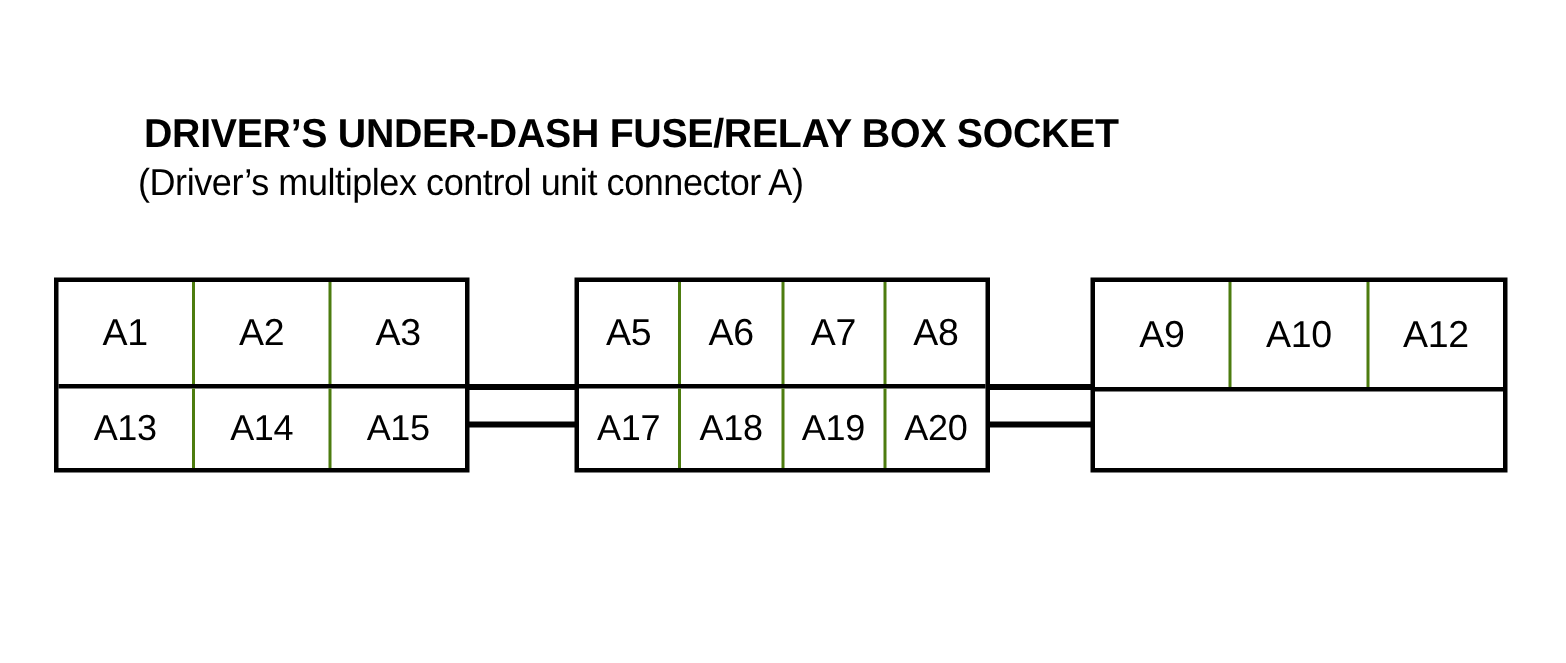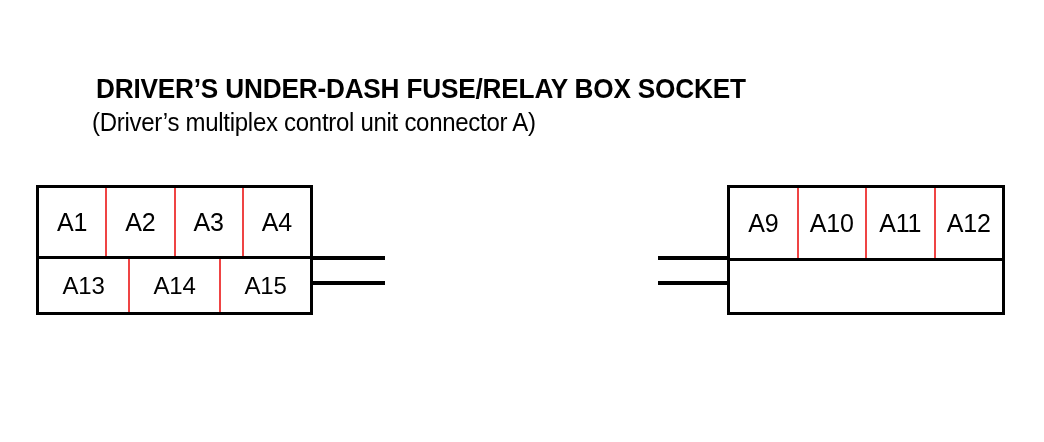--- a/index.html
+++ b/index.html
@@ -68,21 +68,21 @@
   .block-row.row-top {
     height: 73px;
     border-bottom: 3px solid #000;
   }
   .block-row.row-bottom {
     height: 54px;
   }
   .cell {
     flex: 1 1 0;
     box-sizing: border-box;
-    border-right: 2px solid #ef4444;
+    border-right: 2px solid #4d7c0f;
     display: flex;
     align-items: center;
     justify-content: center;
     font-size: 25px;
     font-weight: normal;
     letter-spacing: -0.2px;
     line-height: 1;
     white-space: nowrap;
     overflow: hidden;
   }
@@ -115,35 +115,47 @@
 
   <div class="title-main">DRIVER’S UNDER-DASH FUSE/RELAY BOX SOCKET</div>
 
   <div class="title-sub">(Driver’s multiplex control unit connector A)</div>
 
   <div class="block" style="left:36px; width:277px;">
     <div class="block-row row-top">
       <div class="cell">A1</div>
       <div class="cell">A2</div>
       <div class="cell">A3</div>
-      <div class="cell">A4</div>
     </div>
     <div class="block-row row-bottom">
       <div class="cell">A13</div>
       <div class="cell">A14</div>
       <div class="cell">A15</div>
     </div>
   </div>
 
+  <div class="block" style="left:383px; width:277px;">
+    <div class="block-row row-top">
+      <div class="cell">A5</div>
+      <div class="cell">A6</div>
+      <div class="cell">A7</div>
+      <div class="cell">A8</div>
+    </div>
+    <div class="block-row row-bottom">
+      <div class="cell">A17</div>
+      <div class="cell">A18</div>
+      <div class="cell">A19</div>
+      <div class="cell">A20</div>
+    </div>
+  </div>
 
   <div class="block" style="left:727px; width:278px;">
     <div class="block-row row-top">
       <div class="cell">A9</div>
       <div class="cell">A10</div>
-      <div class="cell">A11</div>
       <div class="cell">A12</div>
     </div>
   </div>
 
   <div class="wire" style="left:311px; top:256px; width:74px;"></div>
   <div class="wire" style="left:311px; top:281px; width:74px;"></div>
 
   <div class="wire" style="left:658px; top:256px; width:71px;"></div>
   <div class="wire" style="left:658px; top:281px; width:71px;"></div>
 

